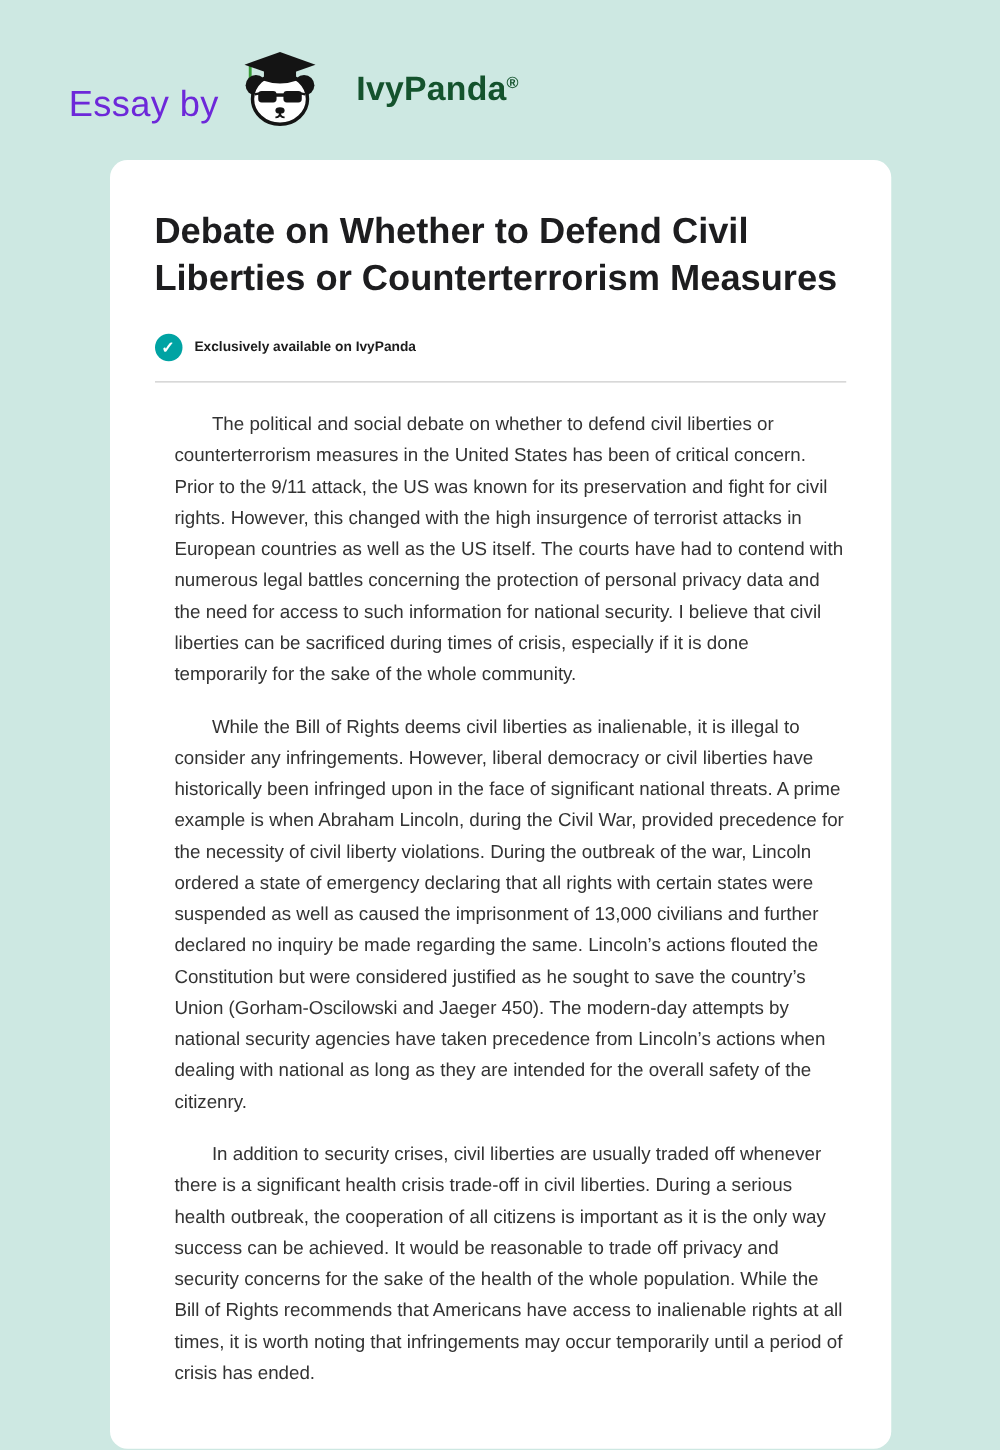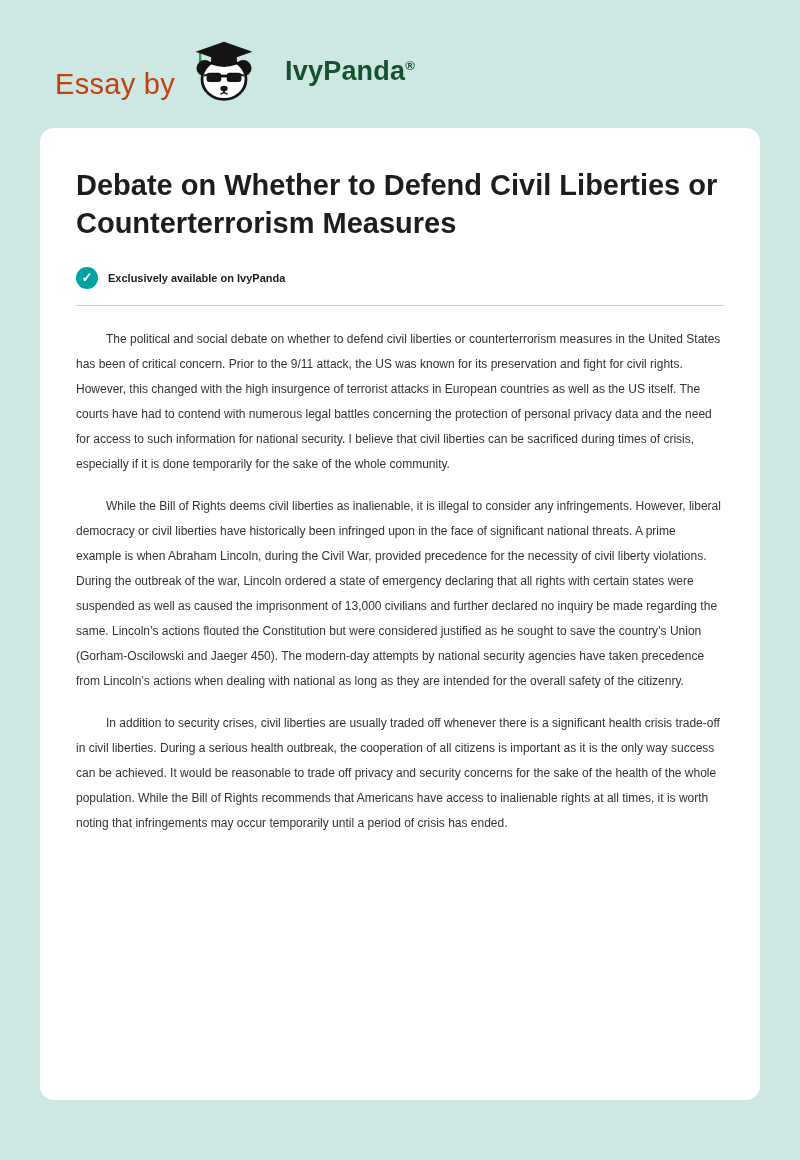--- a/index.html
+++ b/index.html
@@ -14,35 +14,35 @@
   }
   .header {
     height: 128px;
     display: flex;
     align-items: center;
     padding: 14px 0 0 55px;
     gap: 16px;
   }
   .essay-by {
     font-size: 29px;
-    color: #c2410c;
+    color: #6d28d9;
     letter-spacing: 0.3px;
     margin-top: 27px;
   }
   .logo { display: inline-block; line-height: 0; }
   .brand {
     font-size: 27px;
     font-weight: bold;
     color: #14532d;
     letter-spacing: 0.2px;
     margin-left: 12px;
   }
   .brand sup { font-size: 13px; font-weight: bold; }
   .card {
-    width: 720px;
+    width: 625px;
     margin: 0 auto;
     background: var(--card-bg, #ffffff);
     border-radius: 14px;
     padding: 38px 36px 48px 36px;
     min-height: 972px;
   }
   h1.title {
     font-size: 29px;
     line-height: 1.32;
     font-weight: 700;
@@ -73,26 +73,27 @@
     font-size: 11px;
     font-weight: bold;
     color: #1c1c1c;
   }
   hr.divider {
     border: none;
     border-top: 1px solid #cccccc;
     margin: 0;
   }
   .essay-body p {
-    font-size: 12px;
+    font-size: 15px;
     line-height: 25px;
     color: var(--body-text, #333333);
     text-indent: 30px;
     margin-top: 17px;
     text-align: left;
+    margin-left: 16px;
   }
   .essay-body p:first-child { margin-top: 21px; }
 </style>
 </head>
 <body>
 
 <div class="header">
   <span class="essay-by">Essay by</span>
   <span class="logo">
     <svg width="66" height="62" viewBox="0 0 72 66" xmlns="http://www.w3.org/2000/svg" aria-hidden="true">

